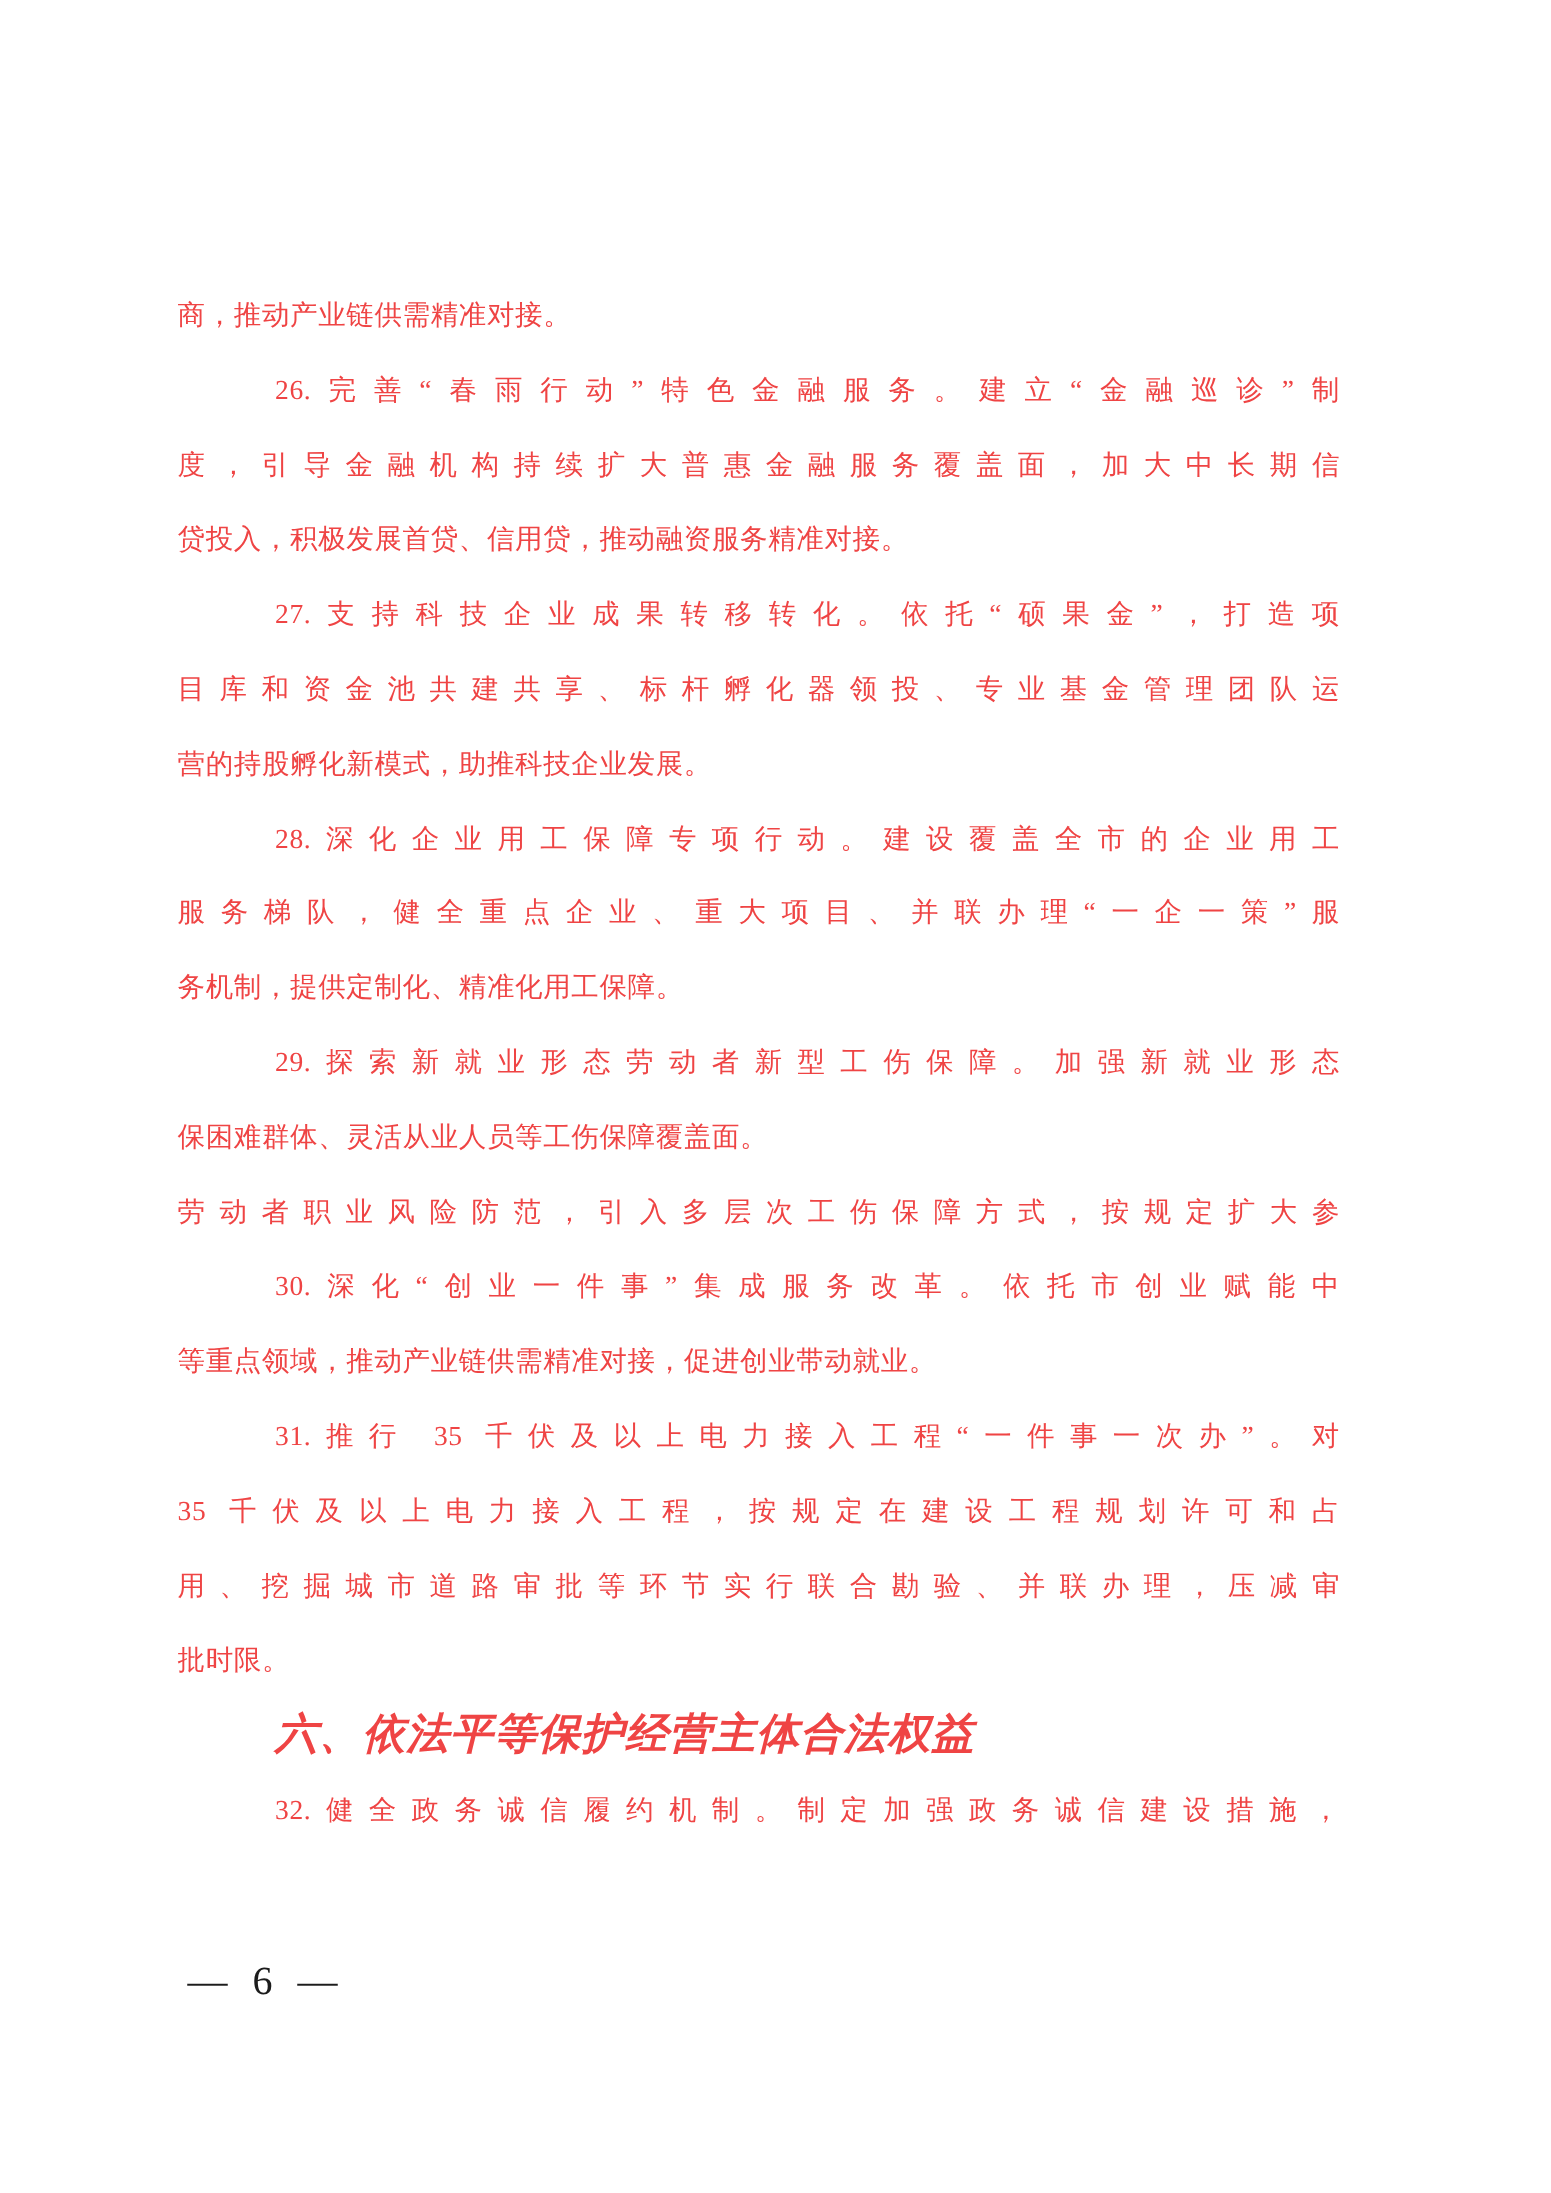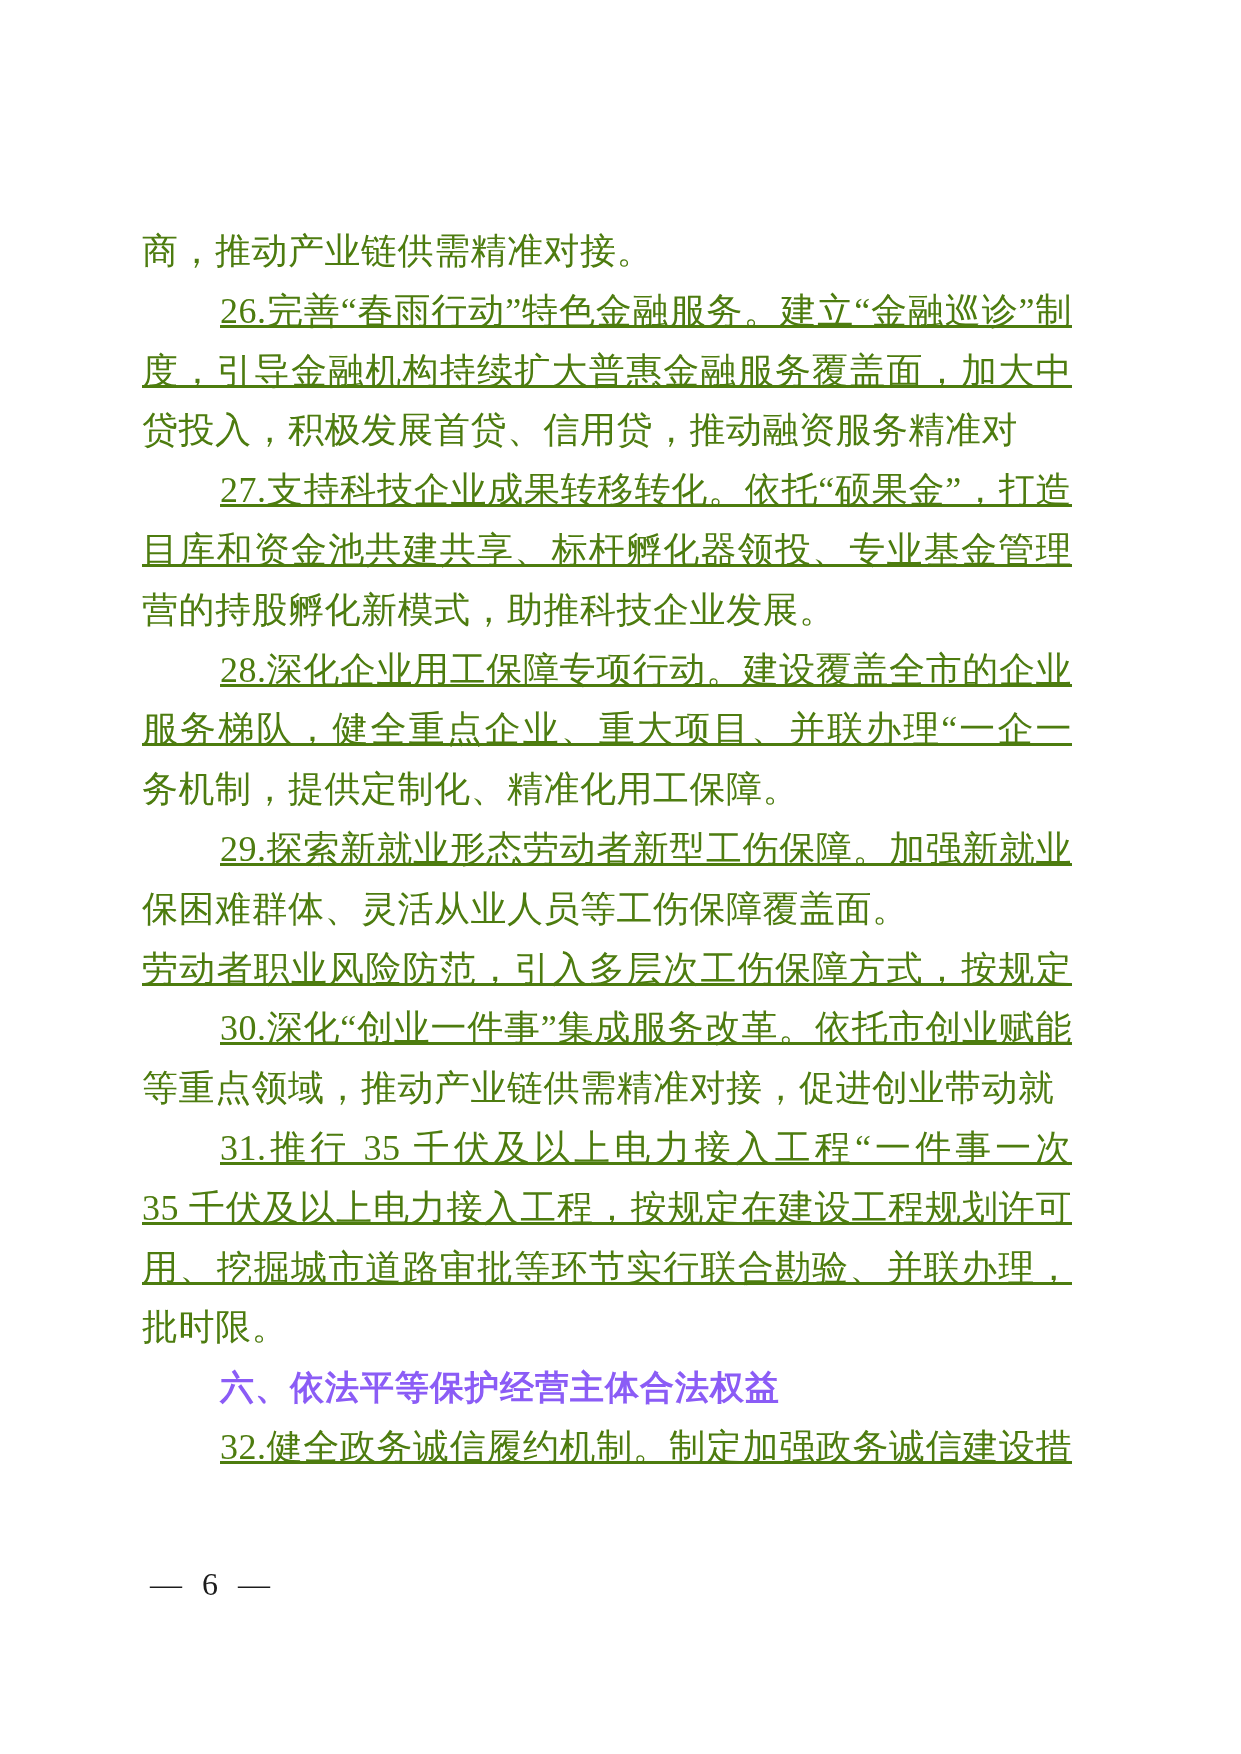--- a/index.html
+++ b/index.html
@@ -17,42 +17,42 @@
   }
   .text-block {
     position: absolute;
     left: 142px;
     top: 222px;
     width: 930px;
   }
   .line {
     height: 59.8px;
     line-height: 59.8px;
-    font-size: 36px;
-    color: #4d7c0f;
+    font-size: 22px;
+    color: #ef4444;
     text-align: left;
     white-space: normal;
     overflow: hidden;
     letter-spacing: 0.5px;
   }
   .line.indent {
     text-indent: 78px;
   }
   .line.justify {
     text-align: justify;
     text-align-last: justify;
     text-justify: inter-character;
-    text-decoration: underline;
   }
   .line.heading {
     font-family: "Liberation Sans", "DejaVu Sans", sans-serif;
     font-weight: bold;
     font-size: 34px;
-    color: #8b5cf6;
+    color: #ef4444;
     letter-spacing: 1px;
+    font-style: italic;
   }
   .footer {
     position: absolute;
     left: 150px;
     top: 1566px;
     font-size: 32px;
     color: #1c1c1c;
     letter-spacing: 6px;
     font-family: "Liberation Serif", "DejaVu Serif", serif;
   }

